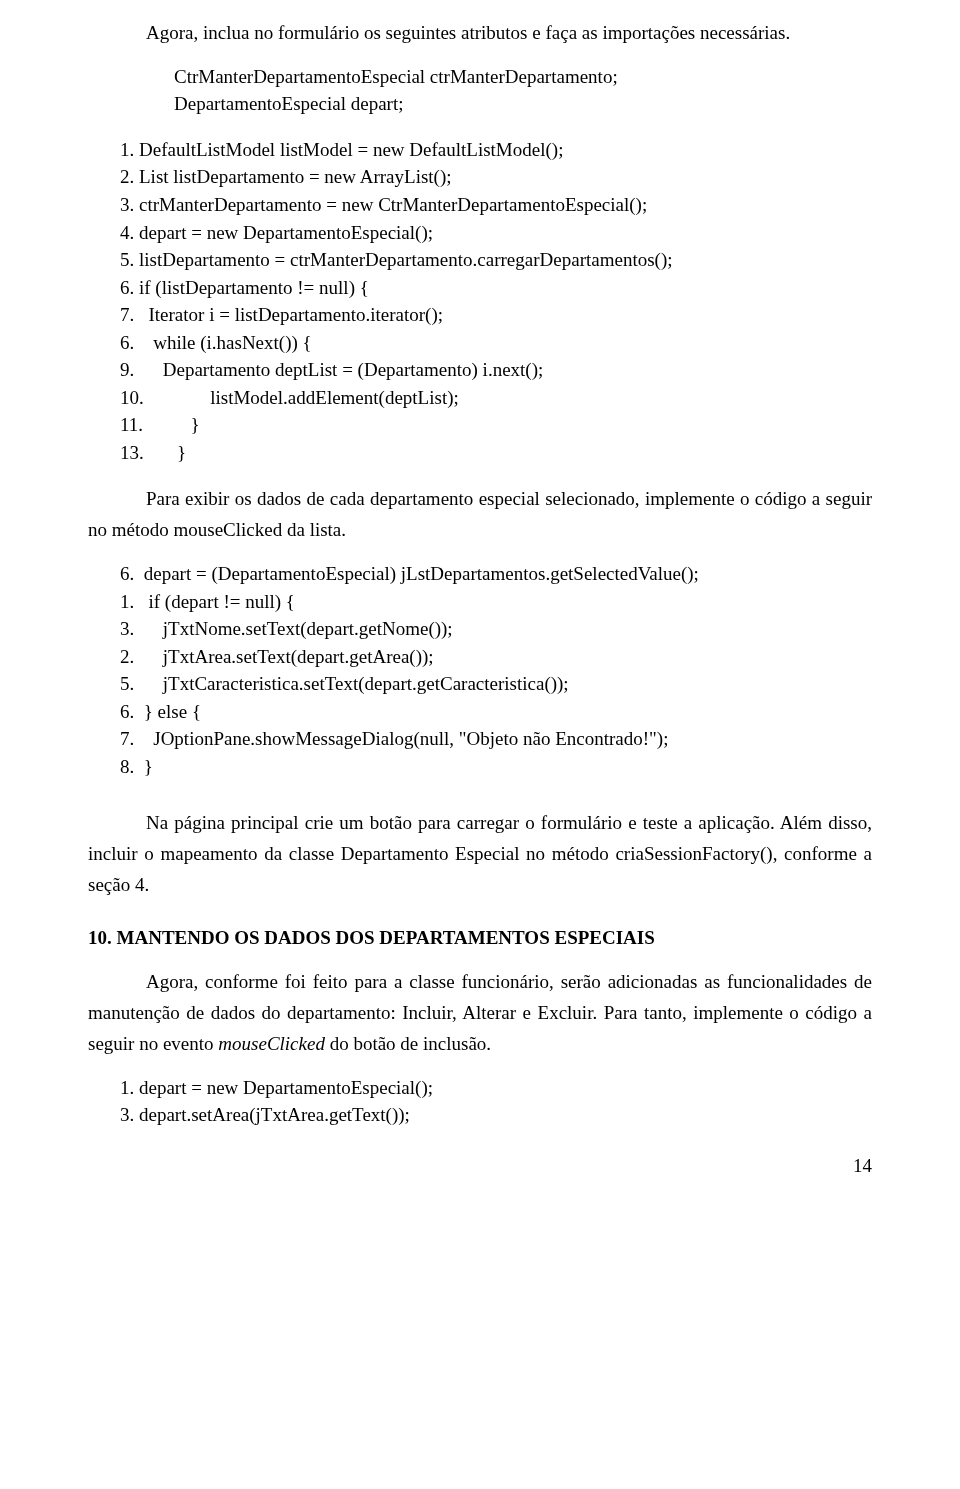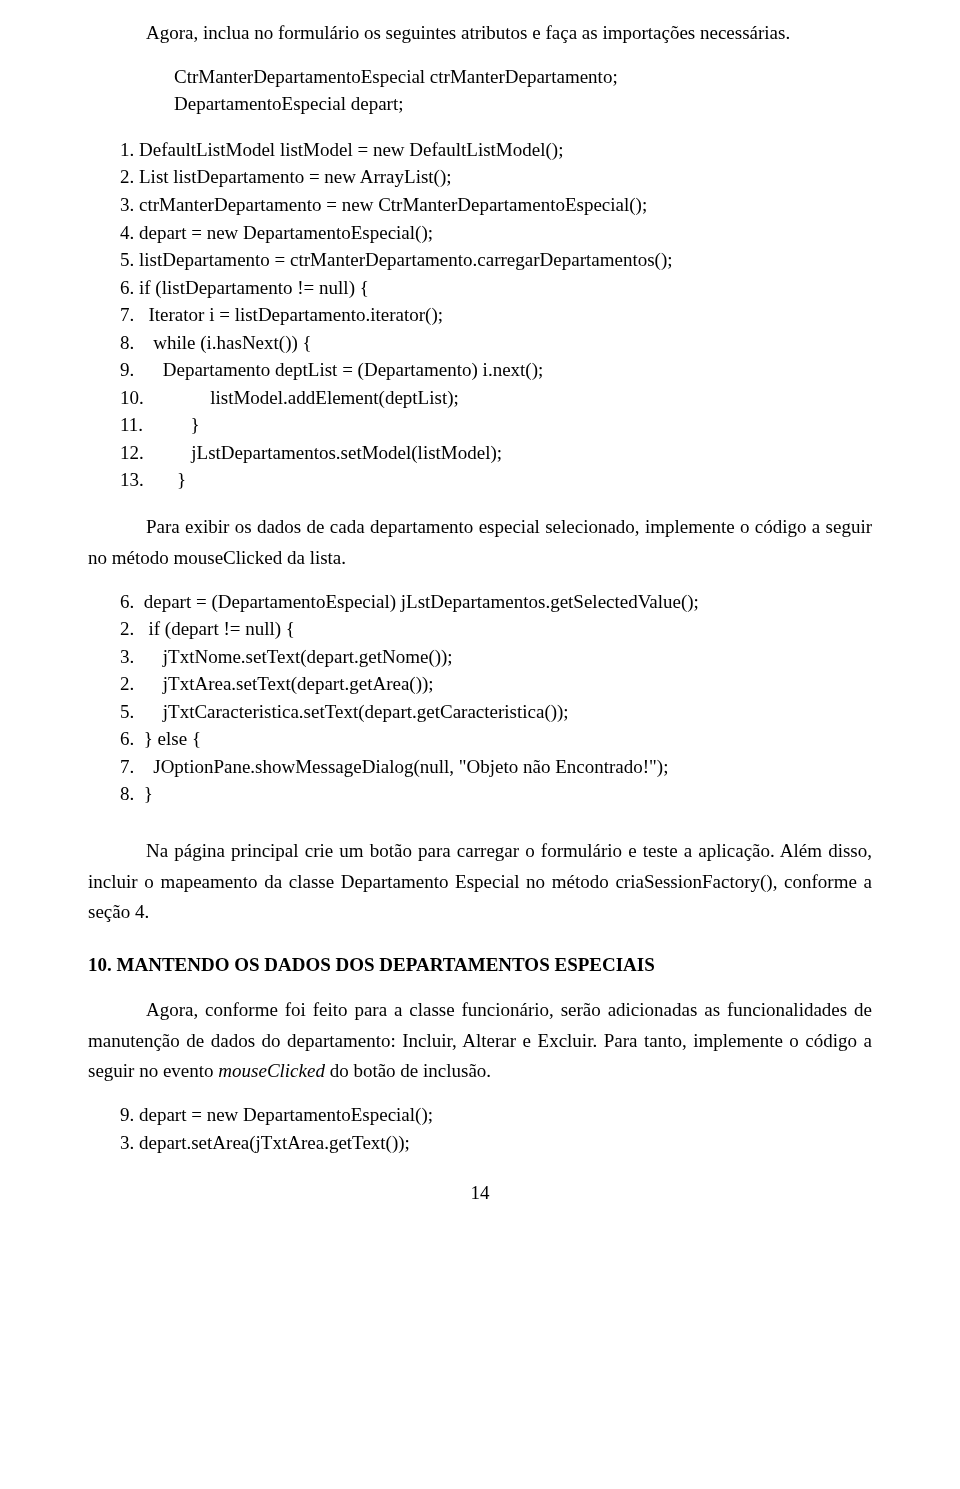--- a/index.html
+++ b/index.html
@@ -41,21 +41,21 @@
     height: 10px;
   }
   .heading {
     font-weight: bold;
     margin: 22px 0 14px 0;
   }
   .italic {
     font-style: italic;
   }
   .pagenum {
-    text-align: center;
+    text-align: right;
     margin-top: 22px;
     font-size: 19px;
   }
 </style>
 </head>
 <body>
 
 <div class="page">
 
   <p class="para first-indent">Agora, inclua no formulário os seguintes atributos e faça as importações necessárias.</p>
@@ -67,51 +67,50 @@
 
 
   <div class="ol-block">
       <div class="li">1. DefaultListModel listModel = new DefaultListModel();</div>
       <div class="li">2. List listDepartamento = new ArrayList();</div>
       <div class="li">3. ctrManterDepartamento = new CtrManterDepartamentoEspecial();</div>
       <div class="li">4. depart = new DepartamentoEspecial();</div>
       <div class="li">5. listDepartamento = ctrManterDepartamento.carregarDepartamentos();</div>
       <div class="li">6. if (listDepartamento != null) {</div>
       <div class="li">7.   Iterator i = listDepartamento.iterator();</div>
-      <div class="li">8.    while (i.hasNext()) {</div>
+      <div class="li">6.    while (i.hasNext()) {</div>
       <div class="li">9.      Departamento deptList = (Departamento) i.next();</div>
       <div class="li">10.              listModel.addElement(deptList);</div>
       <div class="li">11.          }</div>
-      <div class="li">12.          jLstDepartamentos.setModel(listModel);</div>
       <div class="li">13.       }</div>
     </div>
 
   <p class="para first-indent">Para exibir os dados de cada departamento especial selecionado, implemente o código a seguir no método mouseClicked da lista.</p>
 
   <div class="ol-block">
       <div class="li">6.  depart = (DepartamentoEspecial) jLstDepartamentos.getSelectedValue();</div>
-      <div class="li">2.   if (depart != null) {</div>
+      <div class="li">1.   if (depart != null) {</div>
       <div class="li">3.      jTxtNome.setText(depart.getNome());</div>
       <div class="li">2.      jTxtArea.setText(depart.getArea());</div>
       <div class="li">5.      jTxtCaracteristica.setText(depart.getCaracteristica());</div>
       <div class="li">6.  } else {</div>
       <div class="li">7.    JOptionPane.showMessageDialog(null, "Objeto não Encontrado!");</div>
       <div class="li">8.  }</div>
     </div>
 
   <div class="spacer"></div>
 
   <p class="para first-indent">Na página principal crie um botão para carregar o formulário e teste a aplicação. Além disso, incluir o mapeamento da classe Departamento Especial no método criaSessionFactory(), conforme a seção 4.</p>
 
   <div class="heading">10. MANTENDO OS DADOS DOS DEPARTAMENTOS ESPECIAIS</div>
 
   <p class="para first-indent">
     <span>Agora, conforme foi feito para a classe funcionário, serão adicionadas as funcionalidades de manutenção de dados do departamento: Incluir, Alterar e Excluir. Para tanto, implemente o código a seguir no evento </span><span class="italic">mouseClicked</span><span> do botão de inclusão.</span>
   </p>
 
   <div class="ol-block">
-      <div class="li">9. depart = new DepartamentoEspecial();</div>
+      <div class="li">1. depart = new DepartamentoEspecial();</div>
       <div class="li">3. depart.setArea(jTxtArea.getText());</div>
     </div>
 
   <div class="pagenum">14</div>
 
 </div>
 
 </body></html>

